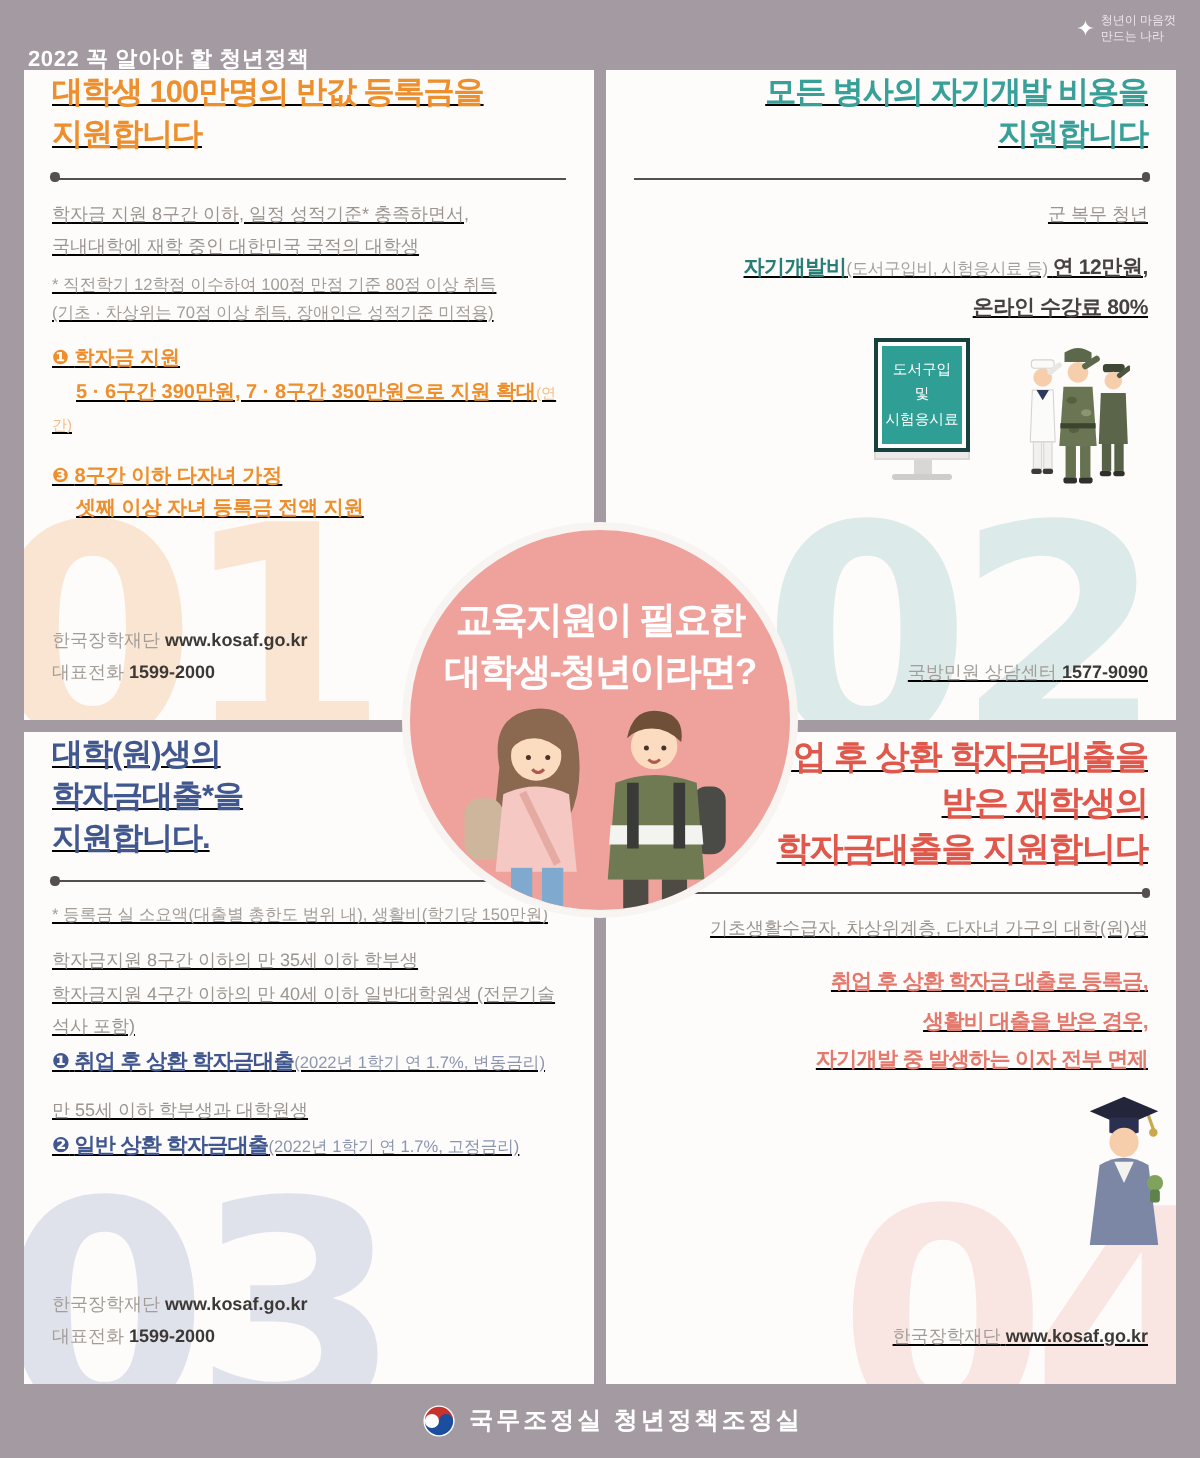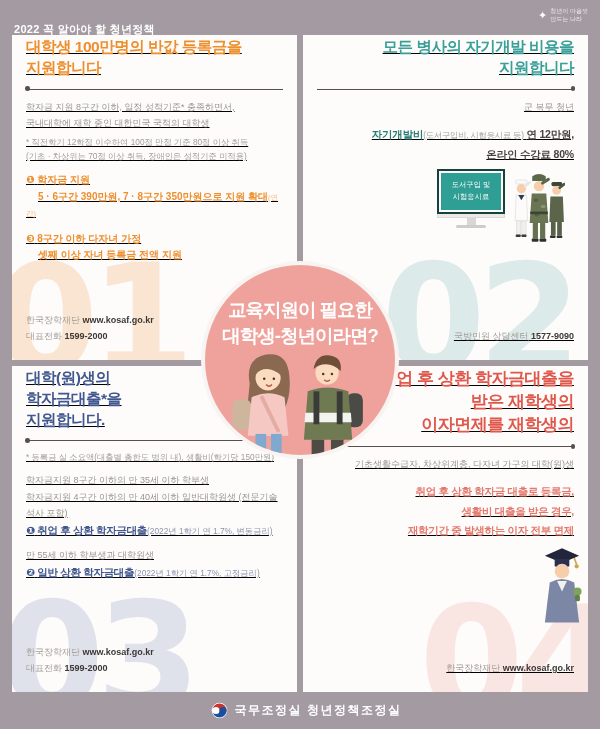--- a/index.html
+++ b/index.html
@@ -56,21 +56,21 @@
   
   .benefit2 { font-size:10px; line-height:1.9; letter-spacing:-.2px; }
   .benefit2 .teal-b { color:#2a7d75; font-weight:800; font-size:10.5px; }
   .benefit2 .small-g { color:#a0a0a0; font-size:8.3px; }
   .benefit2 .dark-b { color:#474240; font-weight:800; font-size:10.5px; }
 
   
   .benefit4 { font-size:10.5px; font-weight:700; color:#e4796d; line-height:1.85; letter-spacing:-.3px; }
 
   
-  .monitor { position:absolute; left:134px; top:134px; width:68px; z-index:1; }
+  .monitor { position:absolute; left:134px; top:134px; width:48px; z-index:1; }
   .m-frame { border:2px solid #17413c; background:#fff; padding:2px; }
   .m-inner { background:#2f9e94; color:#fff; font-size:7.3px; line-height:1.7; text-align:center; padding:6px 1px; }
   .m-chin { height:4px; background:#eceae8; border:1px solid #dcdad8; border-top:none; }
   .m-neck { width:9px; height:7px; background:#d9d7d5; margin:0 auto; }
   .m-base { width:30px; height:3px; background:#cfcdcb; border-radius:2px; margin:0 auto; }
 
   .soldiers { position:absolute; left:210px; top:133px; z-index:1; }
   .graduate { position:absolute; right:4px; top:176px; z-index:1; }
 
   
@@ -233,30 +233,30 @@
       <span class="val">1599-2000</span>
     </div>
   </div>
 
   <div class="card" id="card4">
     <div class="wm wm4">04</div>
     <div class="card-inner right">
       <div class="card-title t-red" style="font-size:17px;">
         <span>취업 후 상환 학자금대출을</span><br>
         <span>받은 재학생의</span><br>
-        <span>이자면제를 재학생의</span>
+        <span>학자금대출을 지원합니다</span>
       </div>
       <div class="divider">
           <span class="dot dot-right"></span>
         </div>
       <div class="body-txt">기초생활수급자, 차상위계층, 다자녀 가구의 대학(원)생</div>
       <div class="benefit4" style="margin-top:10px;">
         <span>취업 후 상환 학자금 대출로 등록금,</span><br>
         <span>생활비 대출을 받은 경우,</span><br>
-        <span>재학기간 중 발생하는 이자 전부 면제</span>
+        <span>자기개발 중 발생하는 이자 전부 면제</span>
       </div>
     </div>
 
     <svg class="graduate" width="44" height="86" viewBox="0 0 54 100">
       <line x1="40" y1="11" x2="45" y2="25" stroke="#caa84c" stroke-width="2"></line>
       <circle cx="45" cy="27" r="2.6" fill="#caa84c"></circle>
       <polygon points="6,14 27,5 48,14 27,23" fill="#23263a"></polygon>
       <path d="M18 18 L36 18 L36 27 Q27 31 18 27 Z" fill="#2c3050"></path>
       <circle cx="27" cy="33" r="9" fill="#f6ceac"></circle>
       <path d="M12 47 Q27 38 42 47 L48 96 L6 96 Z" fill="#7c87a6"></path>

